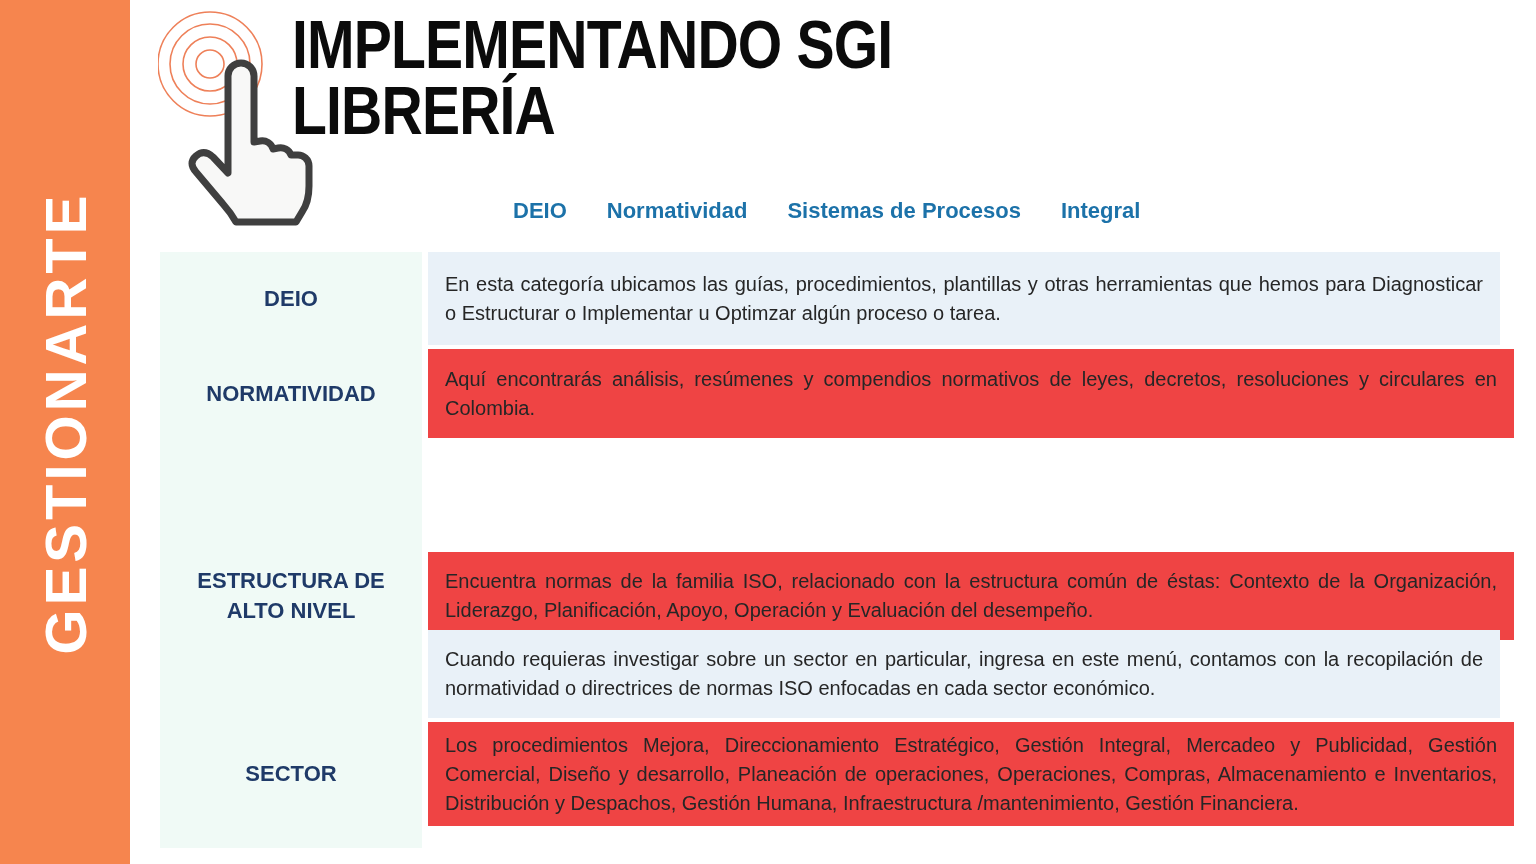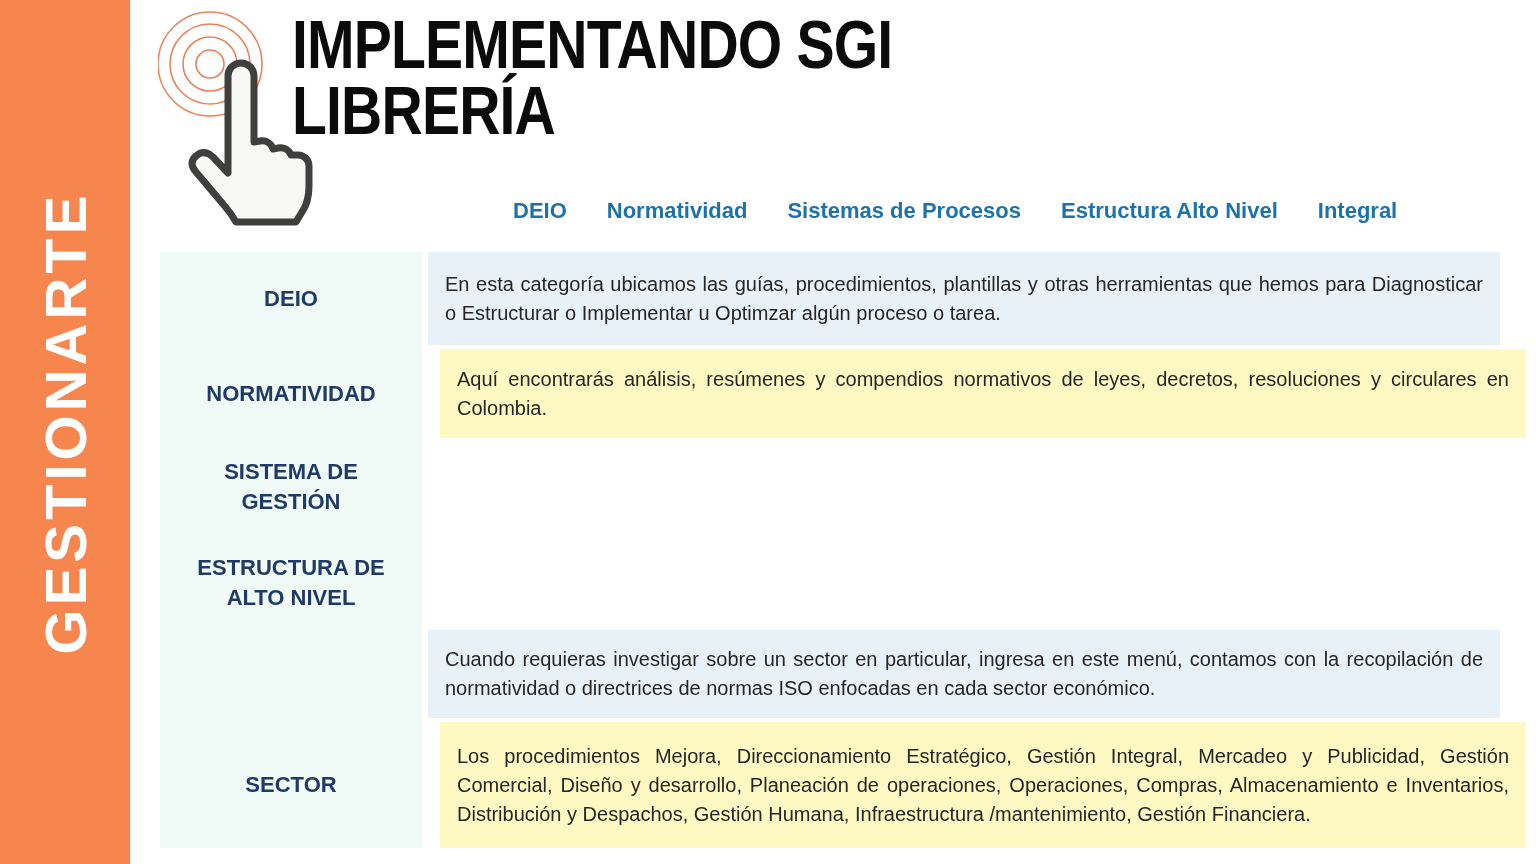--- a/index.html
+++ b/index.html
@@ -33,27 +33,27 @@
     position:absolute;left:0;width:262px;display:flex;align-items:center;justify-content:center;
     text-align:center;color:#1F3A68;font-weight:bold;font-size:22px;line-height:1.35;
     padding:0 14px;box-sizing:border-box;
   }
   .row-desc{
     position:absolute;left:268px;display:flex;align-items:center;
     padding:15px 17px;box-sizing:border-box;color:#262626;font-size:20px;line-height:1.45;
   }
   .row-desc p{margin:0;text-align:justify;}
   .row--light{background:#E9F1F8;width:1072px;}
-  .row--dark{background:#fef9c3;width:1086px;margin-left:12px;}
+  .row--dark{background:#ef4444;width:1086px;}
   .r1{top:0;height:93px;}
   .r2{top:97px;height:89px;}
   .r3{top:190px;height:90px;}
-  .r4{top:287px;height:88px;}
+  .r4{top:300px;height:88px;}
   .r5{top:378px;height:88px;}
-  .r6{top:470px;height:126px;}
+  .r6{top:470px;height:104px;}
 </style>
 </head>
 <body>
 
 <div class="canvas">
 
   <aside class="sidebar">
     <div class="vertical-text">GESTIONARTE</div>
   </aside>
 
@@ -73,38 +73,39 @@
 
   <h1 class="title">
     <span class="title-line">IMPLEMENTANDO SGI</span>
     <span class="title-line">LIBRERÍA</span>
   </h1>
 
   <nav class="menu">
     <a class="menu-item">DEIO</a>
     <a class="menu-item">Normatividad</a>
     <a class="menu-item">Sistemas de Procesos</a>
-    <a class="menu-item">Estructura Alto Nivel</a>
     <a class="menu-item">Integral</a>
   </nav>
 
   <section class="table">
     <div class="labels-col"></div>
 
     <div class="row-label r1">DEIO</div>
     <div class="row-label r2">NORMATIVIDAD</div>
-    <div class="row-label r3">SISTEMA DE GESTIÓN</div>
     <div class="row-label r4">ESTRUCTURA DE ALTO NIVEL</div>
     <div class="row-label r6">SECTOR</div>
 
     <div class="row-desc row--light r1">
       <p>En esta categoría ubicamos las guías, procedimientos, plantillas y otras herramientas que hemos para Diagnosticar o Estructurar o Implementar u Optimzar algún proceso o tarea.</p>
     </div>
     <div class="row-desc row--dark r2">
       <p>Aquí encontrarás análisis, resúmenes y compendios normativos de leyes, decretos, resoluciones y circulares en Colombia.</p>
+    </div>
+    <div class="row-desc row--dark r4">
+      <p>Encuentra normas de la familia ISO, relacionado con la estructura común de éstas: Contexto de la Organización, Liderazgo, Planificación, Apoyo, Operación y Evaluación del desempeño.</p>
     </div>
     <div class="row-desc row--light r5">
       <p>Cuando requieras investigar sobre un sector en particular, ingresa en este menú, contamos con la recopilación de normatividad o directrices de normas ISO enfocadas en cada sector económico.</p>
     </div>
     <div class="row-desc row--dark r6">
       <p>Los procedimientos Mejora, Direccionamiento Estratégico, Gestión Integral, Mercadeo y Publicidad, Gestión Comercial, Diseño y desarrollo, Planeación de operaciones, Operaciones, Compras, Almacenamiento e Inventarios, Distribución y Despachos, Gestión Humana, Infraestructura /mantenimiento, Gestión Financiera.</p>
     </div>
   </section>
 
 </div>

